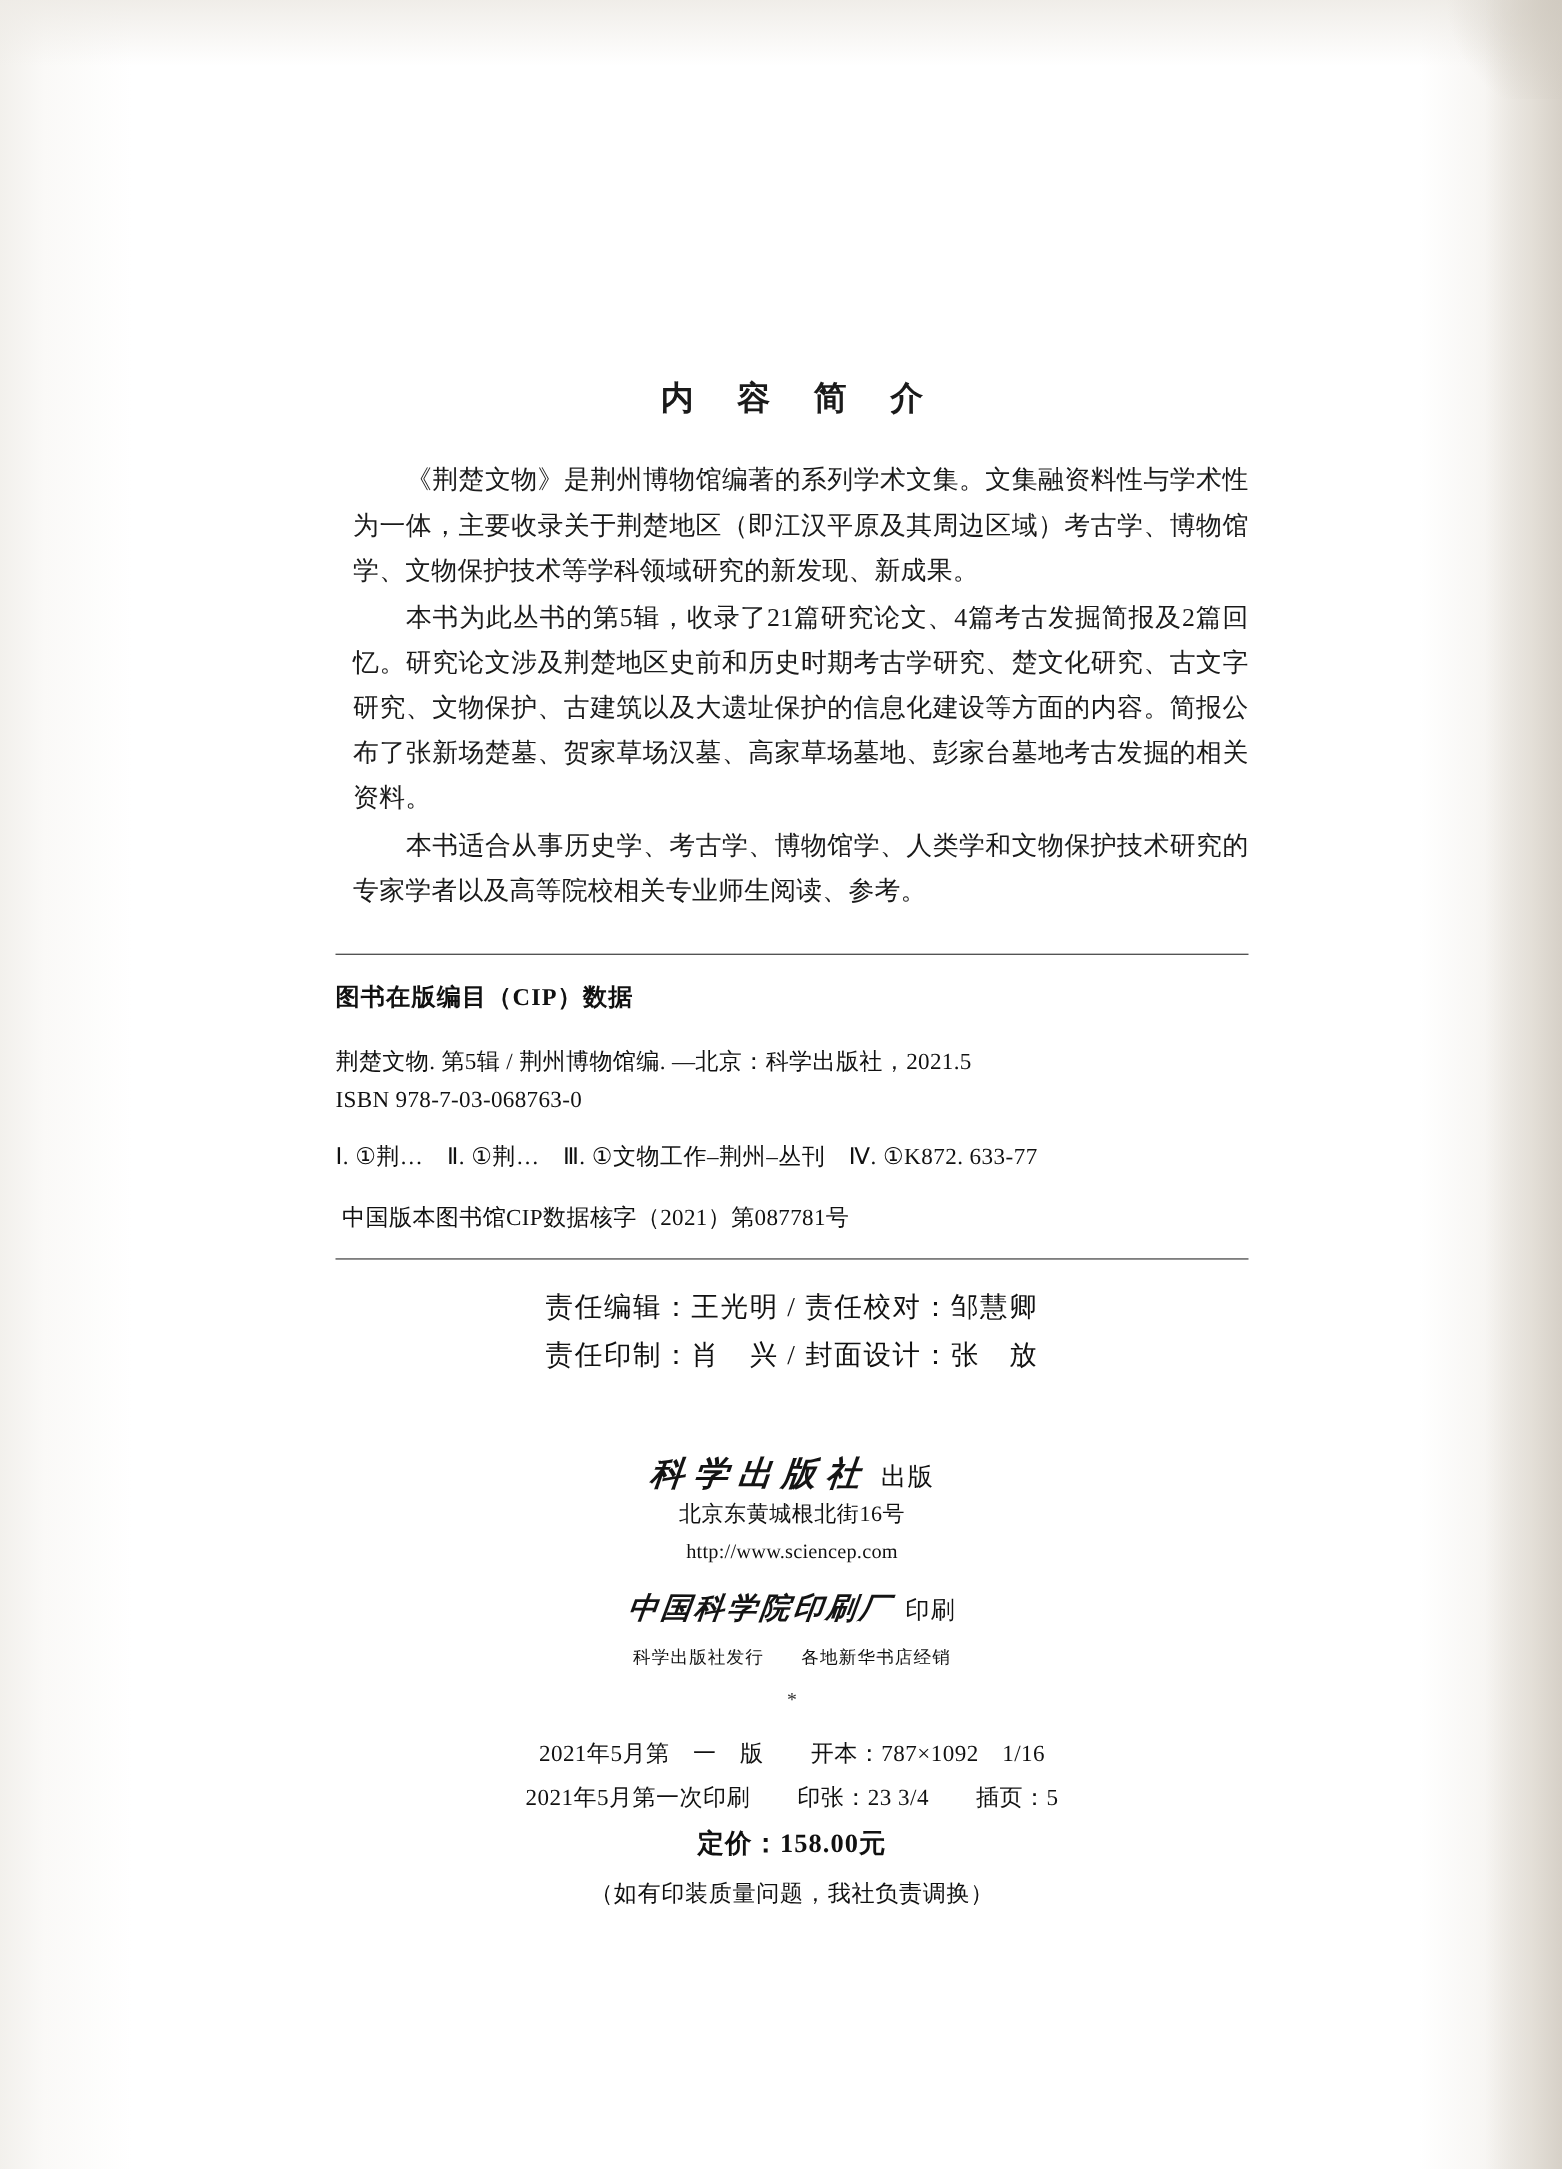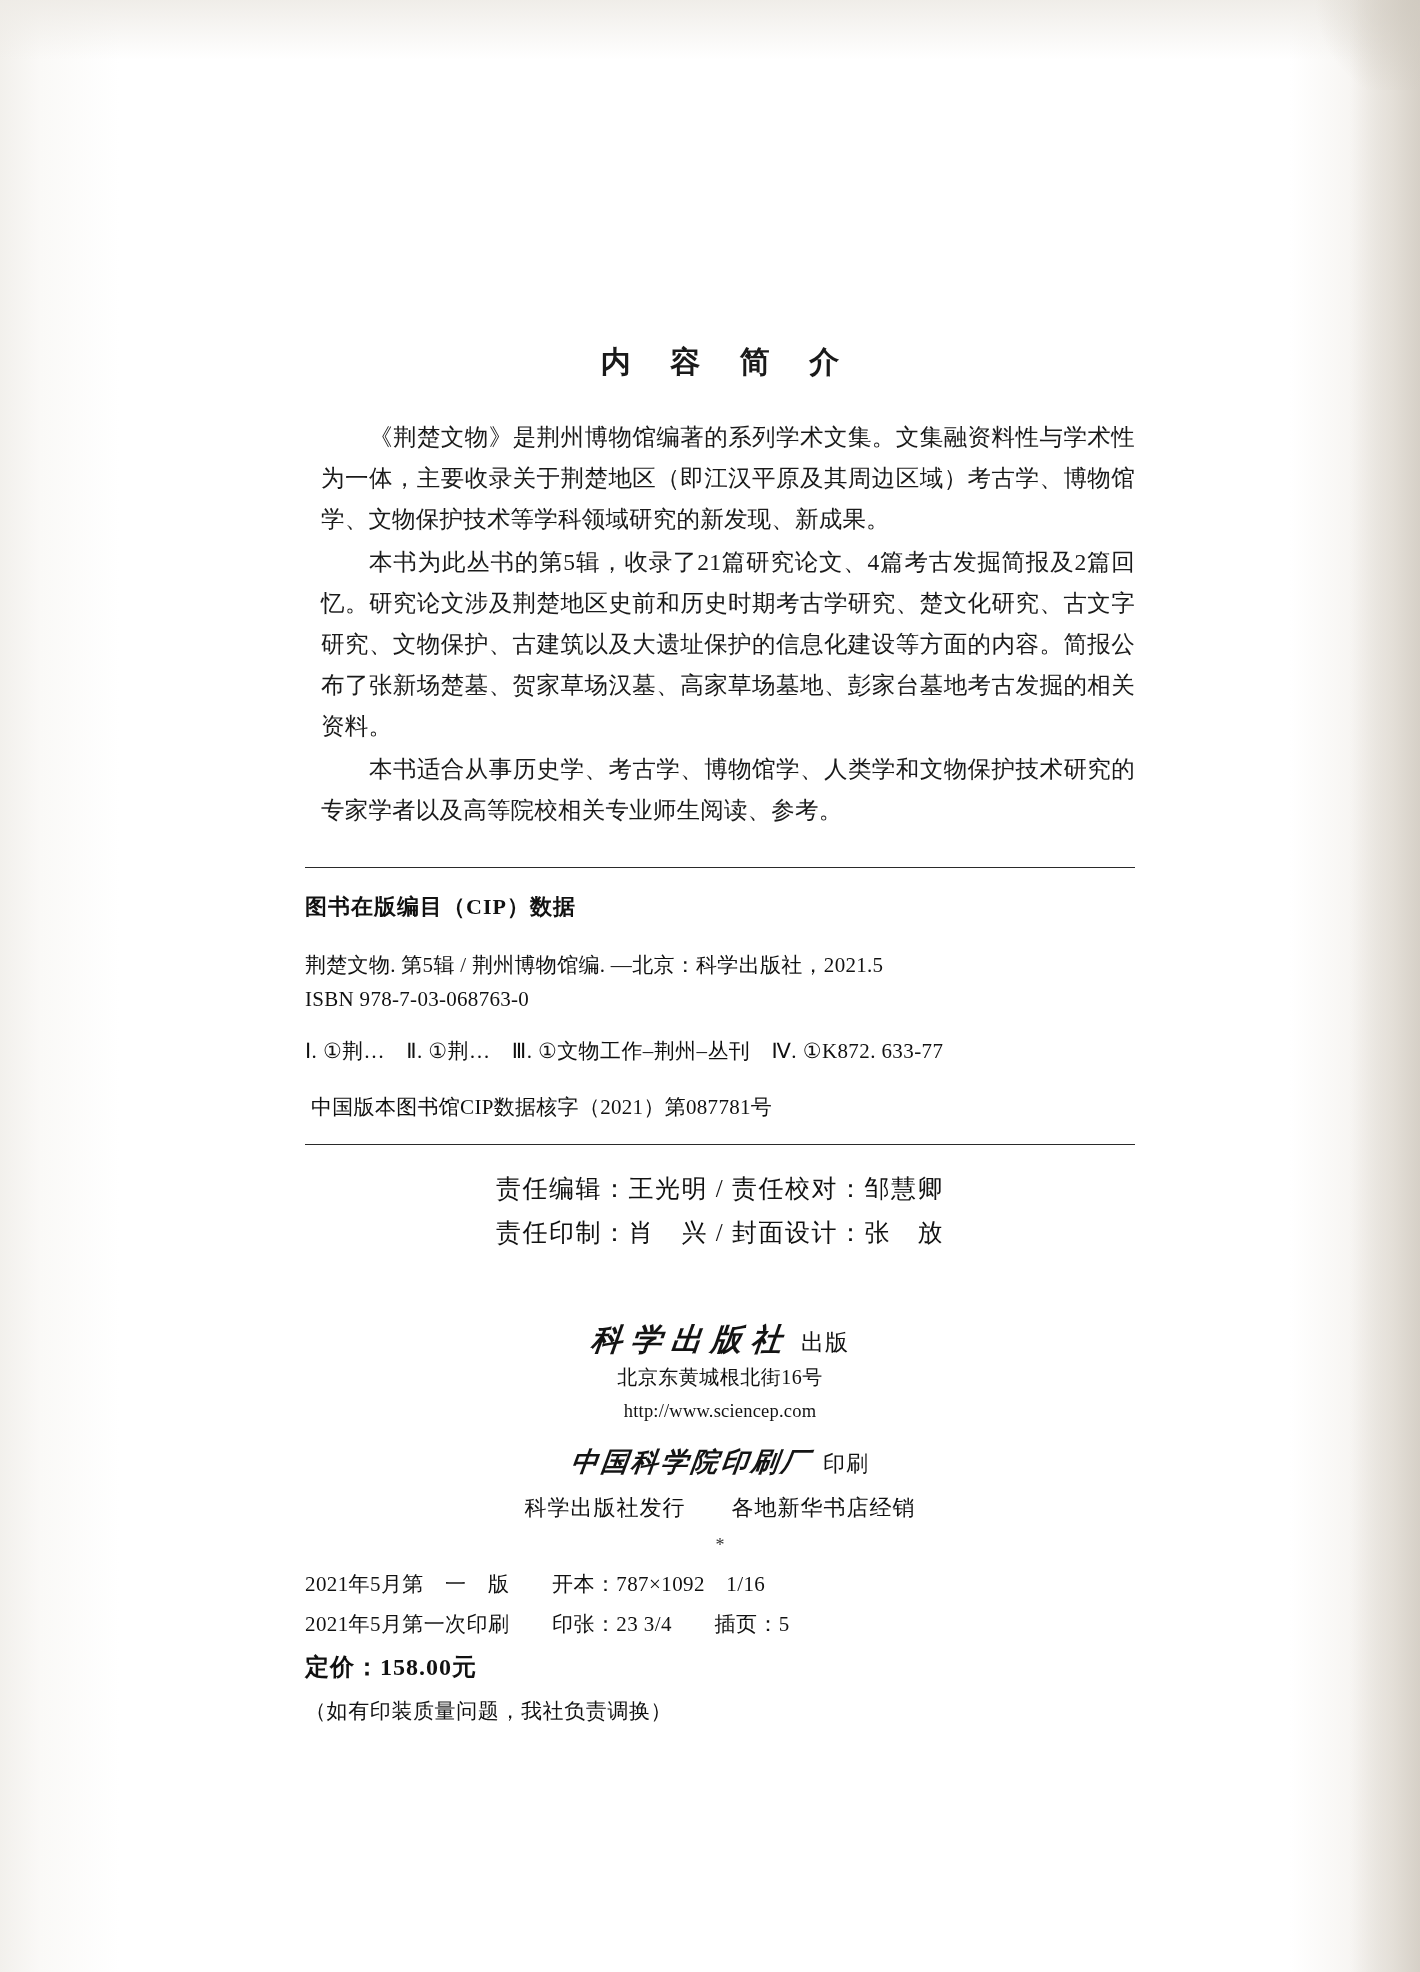--- a/index.html
+++ b/index.html
@@ -175,35 +175,36 @@
     font-style: italic;
     letter-spacing: 3px;
     transform: skewX(-7deg);
     color: #141414;
   }
   .printer-suffix {
     font-size: 22px;
     letter-spacing: 1px;
   }
   .distrib {
-    font-size: 22px;
+    font-size: 16px;
     line-height: 40px;
     letter-spacing: 1px;
     margin-top: 8px;
   }
   .asterisk {
     font-size: 18px;
     line-height: 26px;
     margin: 4px 0 6px 0;
     color: #333;
   }
 
   
   .imprint {
-    margin-top: 6px;
+    margin-top: 16px;
+    text-align: center;
   }
   .imprint-row {
     font-size: 21px;
     line-height: 40px;
     letter-spacing: 0.4px;
     white-space: pre;
   }
   .price {
     font-size: 24px;
     font-weight: 700;

